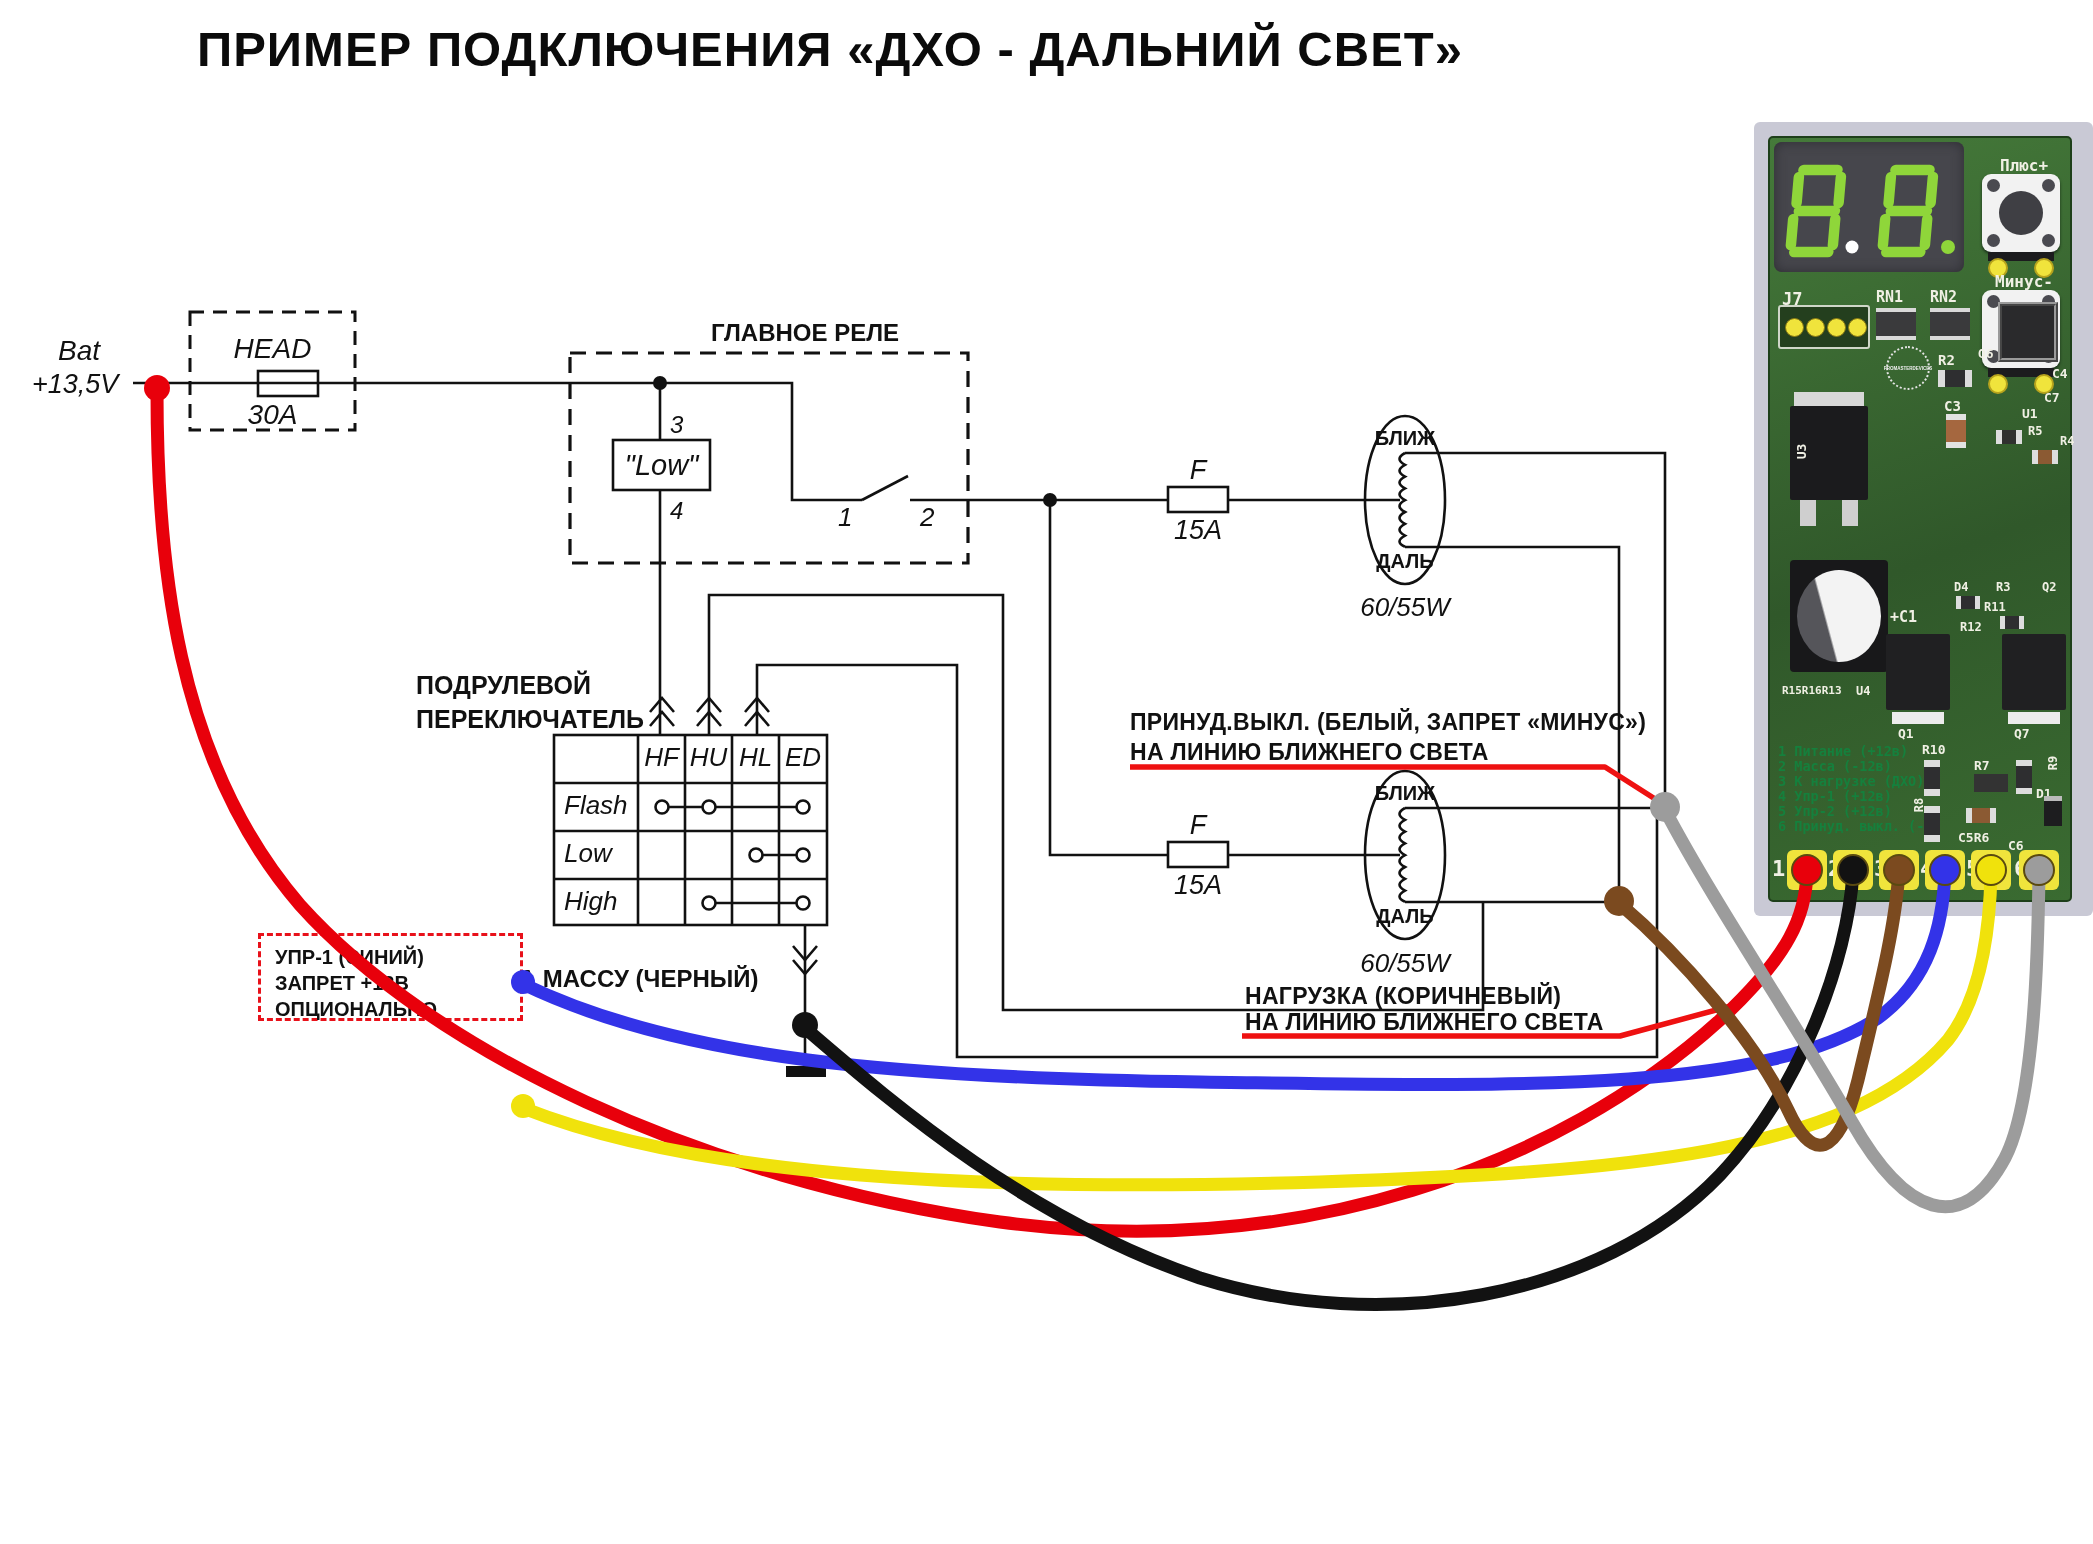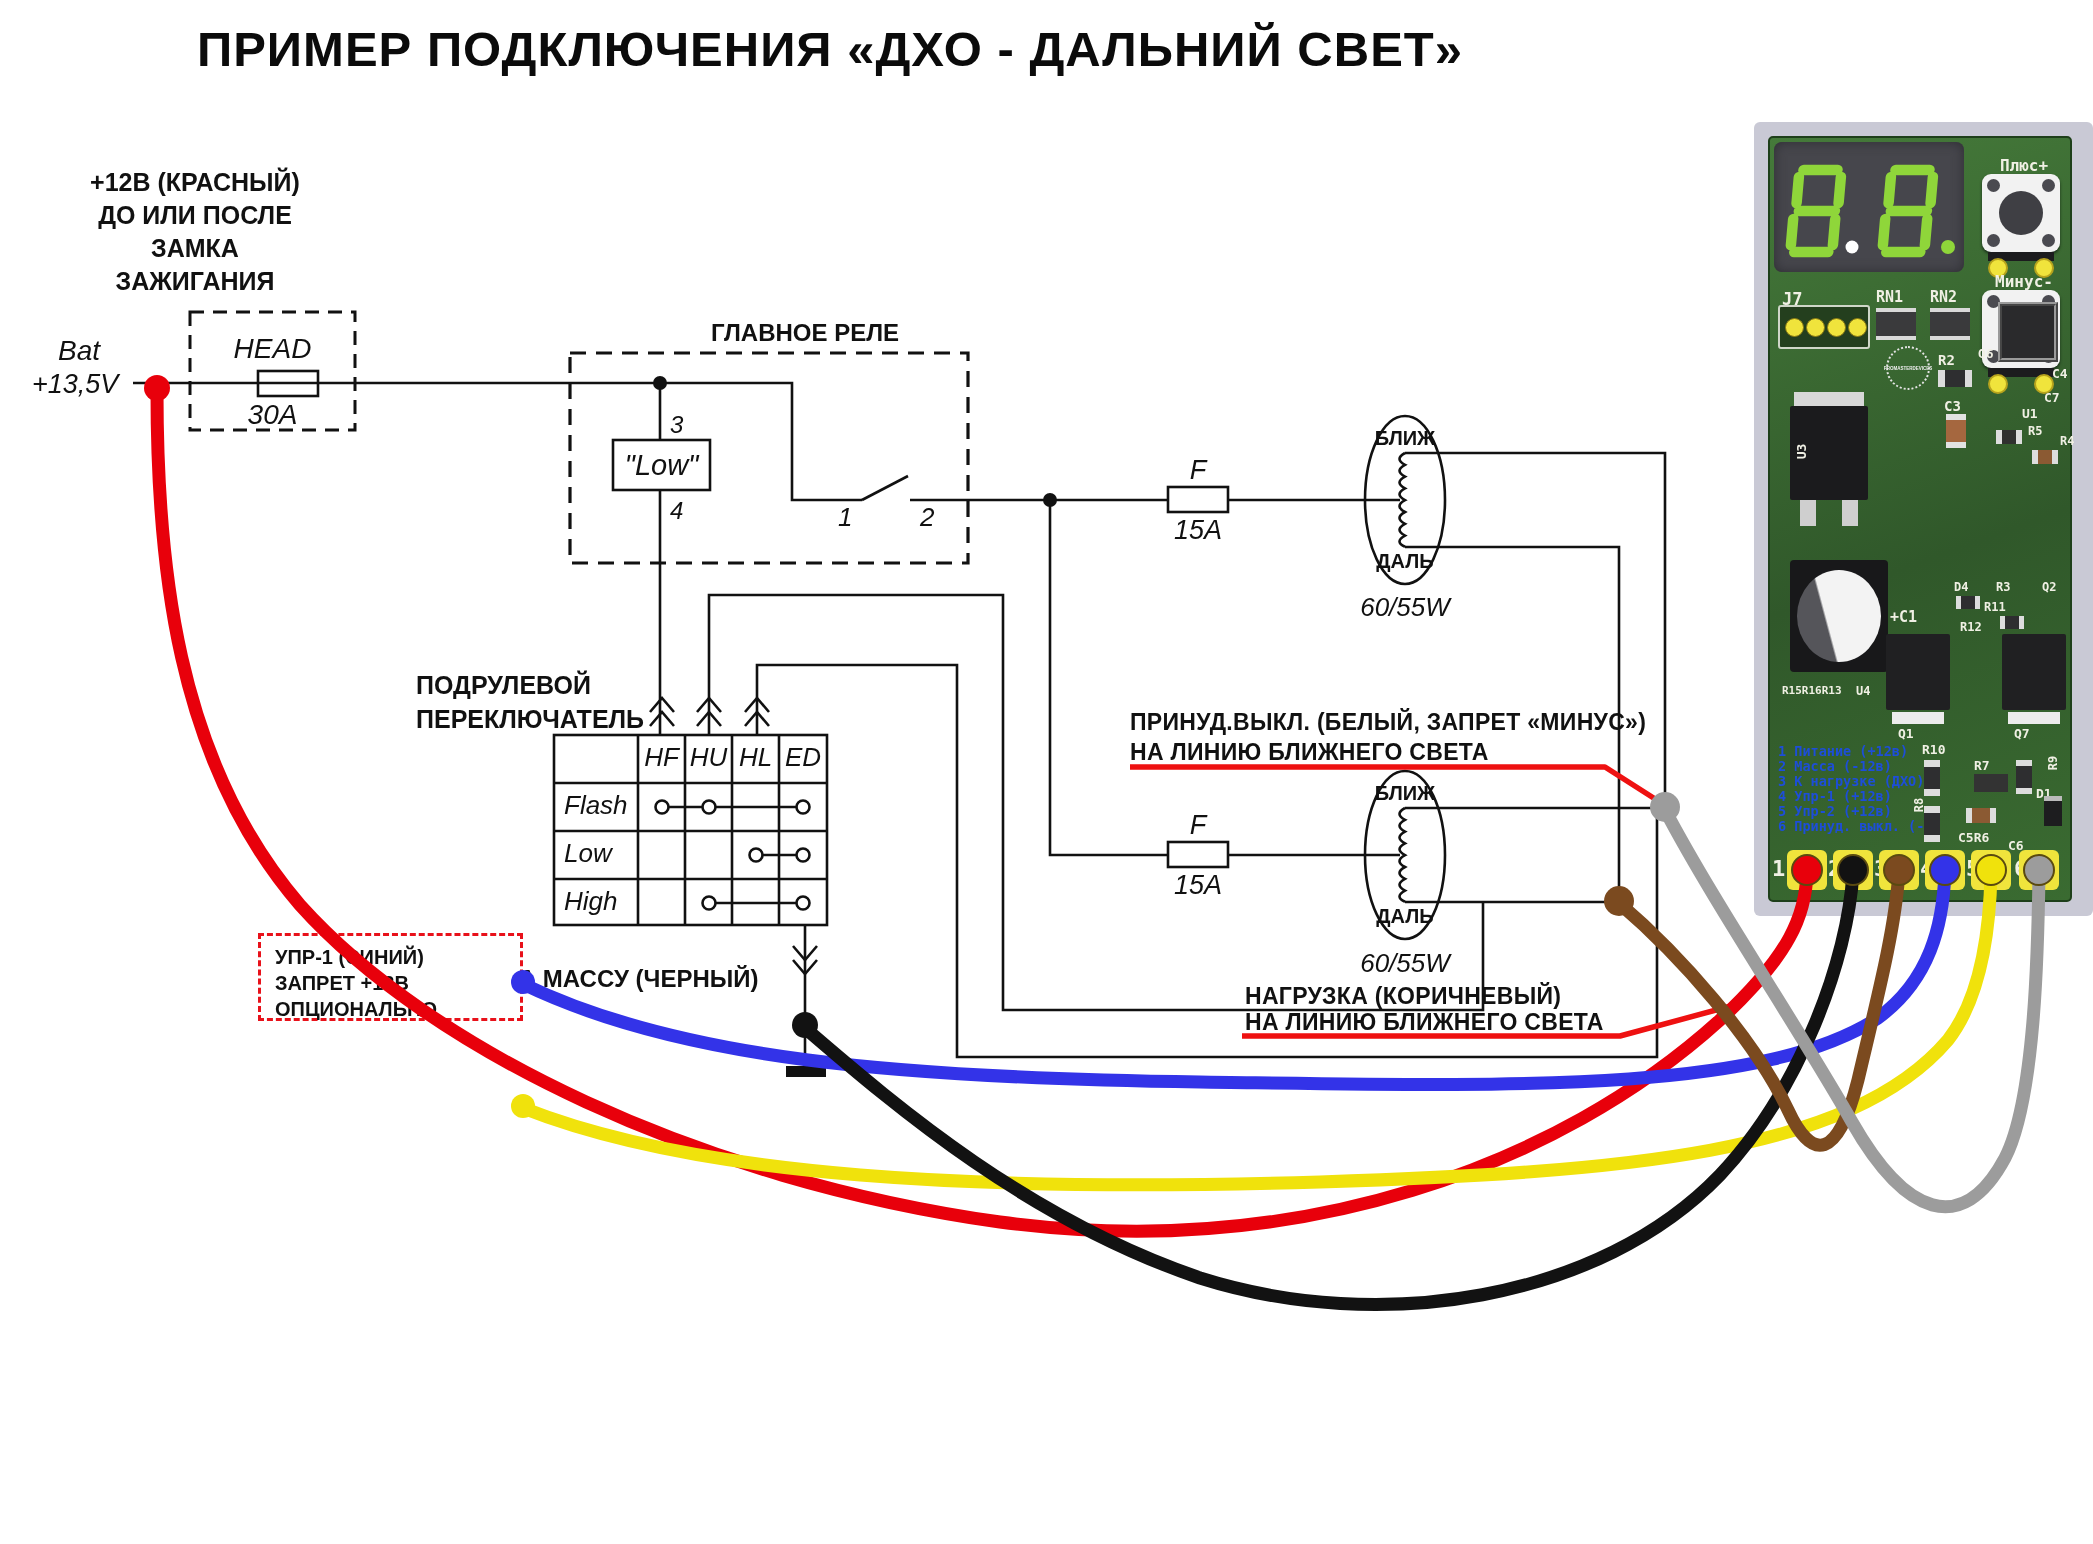--- a/index.html
+++ b/index.html
@@ -8,38 +8,32 @@
   .lbl{position:absolute;color:#111;white-space:nowrap;line-height:1.05;}
   .b{font-weight:bold;}
   .i{font-style:italic;font-weight:normal;}
   .c{text-align:center;}
   .ttl{width:1660px;text-align:center;font-weight:bold;font-size:49px;letter-spacing:1px;color:#0b0b0b;}
   .ann{font-weight:bold;font-size:23px;letter-spacing:.3px;}
   .optbox{position:absolute;width:265px;height:88px;border:3px dashed #e8111a;background:#fff;
           padding:8px 0 0 14px;box-sizing:border-box;}
   .optline{font-weight:bold;font-size:20px;line-height:26px;color:#111;white-space:nowrap;}
   .pcb-lbl{position:absolute;color:#f0f0e4;font-weight:bold;font-family:"DejaVu Sans Mono",monospace;white-space:nowrap;}
-  .legend-line{color:#1d4ed8;font-weight:bold;font-family:"DejaVu Sans Mono",monospace;
+  .legend-line{color:#15803d;font-weight:bold;font-family:"DejaVu Sans Mono",monospace;
                font-size:13.5px;line-height:15px;white-space:nowrap;}
   .part{position:absolute;}
   svg{position:absolute;left:0;top:0;pointer-events:none;}
 </style>
 </head>
 <body>
 
 <div id="stage">
 
   <div class="lbl ttl" style="left:0;top:24px;">ПРИМЕР ПОДКЛЮЧЕНИЯ «ДХО - ДАЛЬНИЙ СВЕТ»</div>
 
-  <div class="lbl b c" style="left:30px;top:166px;width:330px;font-size:25px;line-height:33px;">
-    <div>+12В (КРАСНЫЙ)</div>
-    <div>ДО ИЛИ ПОСЛЕ</div>
-    <div>ЗАМКА</div>
-    <div>ЗАЖИГАНИЯ</div>
-  </div>
 
   <div class="lbl i" style="left:58px;top:336px;font-size:28px;">Bat</div>
   <div class="lbl i" style="left:32px;top:370px;font-size:27px;">+13,5V</div>
 
   <div class="lbl i c" style="left:200px;top:334px;width:145px;font-size:28px;">HEAD</div>
   <div class="lbl i c" style="left:200px;top:400px;width:145px;font-size:28px;">30A</div>
 
   <div class="lbl b c" style="left:640px;top:320px;width:330px;font-size:24px;">ГЛАВНОЕ РЕЛЕ</div>
   <div class="lbl i c" style="left:613px;top:450px;width:97px;font-size:29px;">"Low"</div>
   <div class="lbl i" style="left:670px;top:412px;font-size:24px;">3</div>

